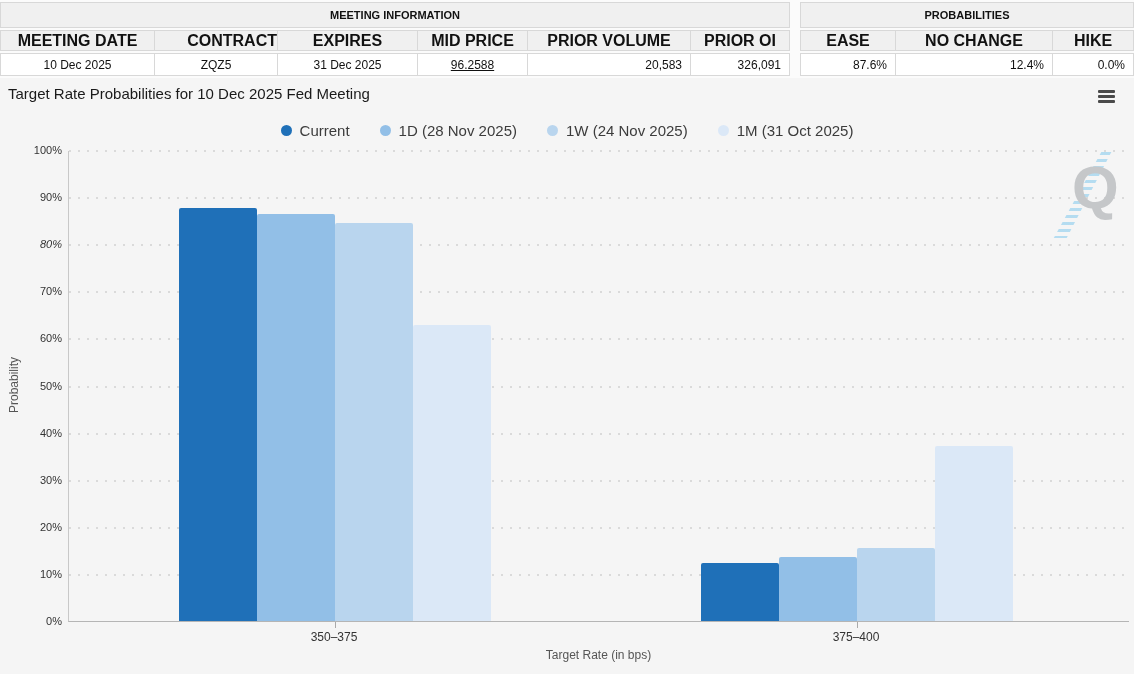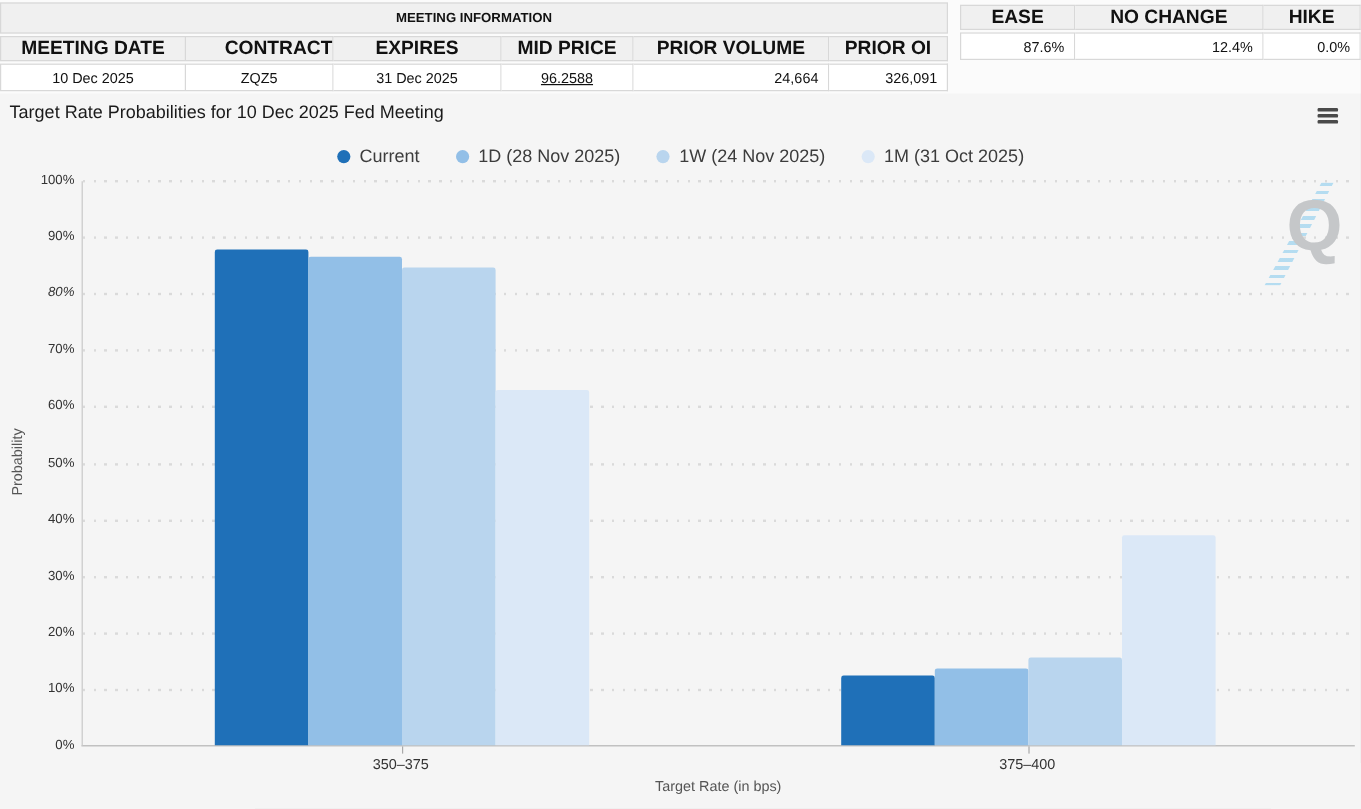--- a/index.html
+++ b/index.html
@@ -64,25 +64,26 @@
         <div class="cell" style="width: 140px;">EXPIRES</div>
         <div class="cell" style="width: 110px;">MID PRICE</div>
         <div class="cell" style="width: 163px;">PRIOR VOLUME</div>
         <div class="cell" style="width: 99px;">PRIOR OI</div>
       </div>
       <div class="tbl-row vals">
         <div class="cell" style="width: 155px; text-align: center;">10 Dec 2025</div>
         <div class="cell" style="width: 123px; text-align: center;">ZQZ5</div>
         <div class="cell" style="width: 140px; text-align: center;">31 Dec 2025</div>
         <div class="cell" style="width: 110px; text-align: center; text-decoration: underline;">96.2588</div>
-        <div class="cell" style="width: 163px; text-align: right;">24,664</div>
+        <div class="cell" style="width: 163px; text-align: right;">20,583</div>
         <div class="cell" style="width: 99px; text-align: right;">326,091</div>
       </div>
     </div>
   <div class="htable" id="t-prob" style="left:800px;width:334px">
+      <div class="tbl-title">PROBABILITIES</div>
       <div class="tbl-row">
         <div class="cell" style="width: 96px;">EASE</div>
         <div class="cell" style="width: 157px;">NO CHANGE</div>
         <div class="cell" style="width: 81px;">HIKE</div>
       </div>
       <div class="tbl-row vals">
         <div class="cell" style="width: 96px; text-align: right;">87.6%</div>
         <div class="cell" style="width: 157px; text-align: right;">12.4%</div>
         <div class="cell" style="width: 81px; text-align: right;">0.0%</div>
       </div>

